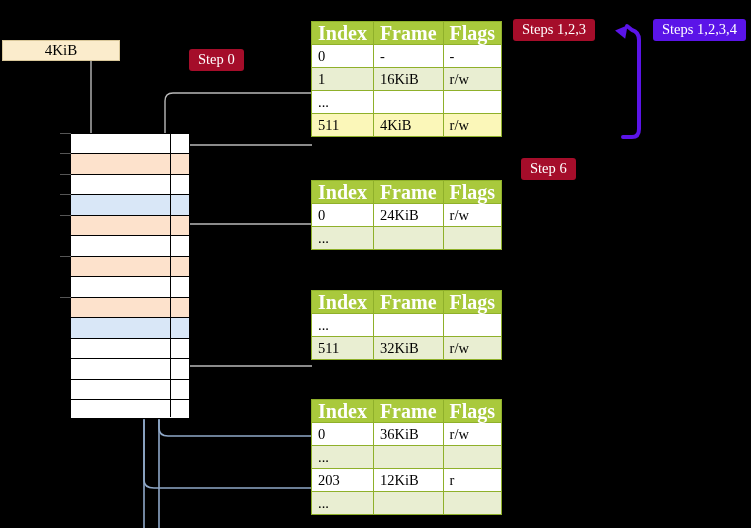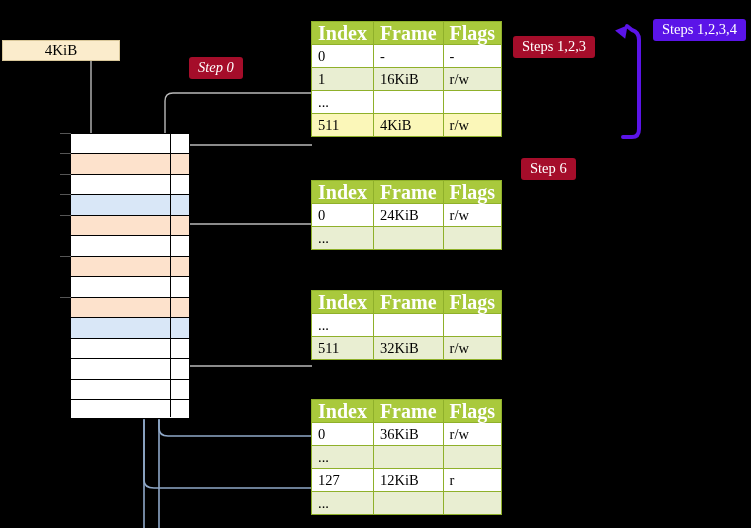--- a/index.html
+++ b/index.html
@@ -119,25 +119,25 @@
   </div>
 
   <div class="tick" style="left:60px;top:133px;width:11px;"></div>
   <div class="tick" style="left:60px;top:153px;width:11px;"></div>
   <div class="tick" style="left:60px;top:174px;width:11px;"></div>
   <div class="tick" style="left:60px;top:194px;width:11px;"></div>
   <div class="tick" style="left:60px;top:215px;width:11px;"></div>
   <div class="tick" style="left:60px;top:256px;width:11px;"></div>
   <div class="tick" style="left:60px;top:297px;width:11px;"></div>
 
-  <div class="badge red" style="left:189px;top:57px;font-style:italic;">
+  <div class="badge red" style="left:189px;top:49px;">
     <span>Step 0</span>
   </div>
 
-  <div class="badge red" style="left:513px;top:36px;">
+  <div class="badge red" style="left:513px;top:19px;">
     <span>Steps 1,2,3</span>
   </div>
 
   <div class="badge purple" style="left:653px;top:19px;">
     <span>Steps 1,2,3,4</span>
   </div>
 
   <div class="badge red" style="left:521px;top:158px;">
     <span>Step 6</span>
   </div>
@@ -228,21 +228,21 @@
           <td class="c-index">0</td>
           <td class="c-frame">36KiB</td>
           <td class="c-flags">r/w</td>
         </tr>
         <tr class="alt">
           <td class="c-index">...</td>
           <td class="c-frame"></td>
           <td class="c-flags"></td>
         </tr>
         <tr class="plain">
-          <td class="c-index">127</td>
+          <td class="c-index">203</td>
           <td class="c-frame">12KiB</td>
           <td class="c-flags">r</td>
         </tr>
         <tr class="alt">
           <td class="c-index">...</td>
           <td class="c-frame"></td>
           <td class="c-flags"></td>
         </tr>
       </tbody>
     </table>

